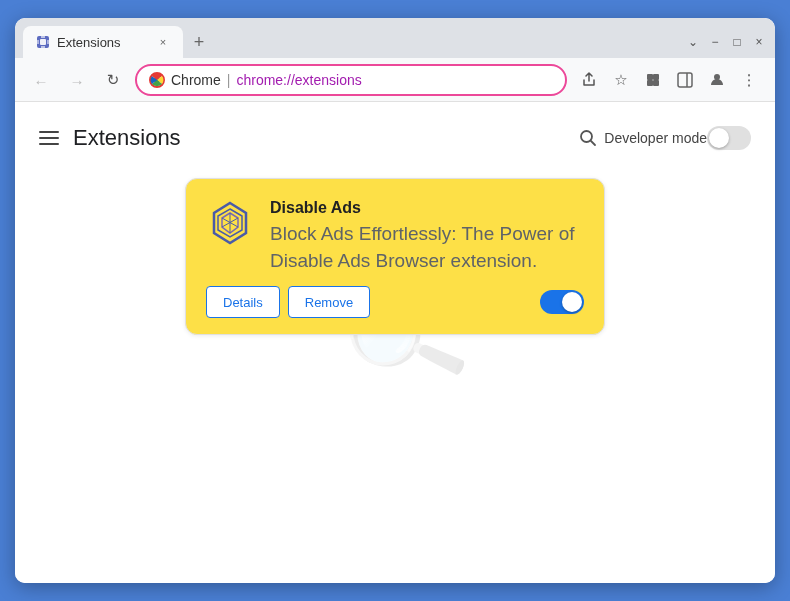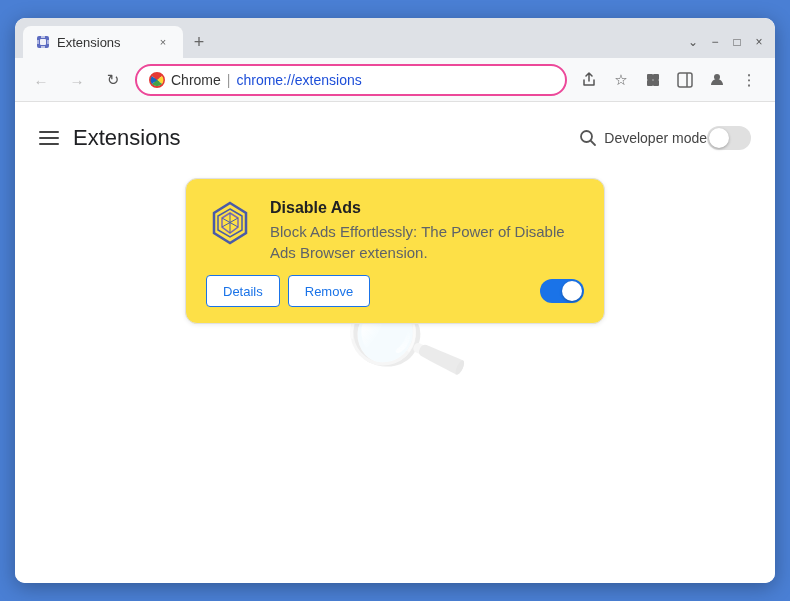--- a/index.html
+++ b/index.html
@@ -169,21 +169,21 @@
       color: #333;
       font-weight: 500;
     }
 
     .address-divider {
       color: #999;
       margin: 0 2px;
     }
 
     .address-path {
-      color: #1d4ed8;
+      color: #a21caf;
     }
 
     .toolbar-actions {
       display: flex;
       align-items: center;
       gap: 4px;
     }
 
     .toolbar-icon-btn {
       width: 28px;
@@ -356,21 +356,21 @@
     }
 
     .ext-name {
       font-size: 16px;
       font-weight: 600;
       color: #202124;
       margin-bottom: 4px;
     }
 
     .ext-desc {
-      font-size: 15px;
+      font-size: 19px;
       color: #5f6368;
       line-height: 1.4;
     }
 
     .extension-card-bottom {
       display: flex;
       align-items: center;
       gap: 8px;
       margin-top: 8px;
     }

